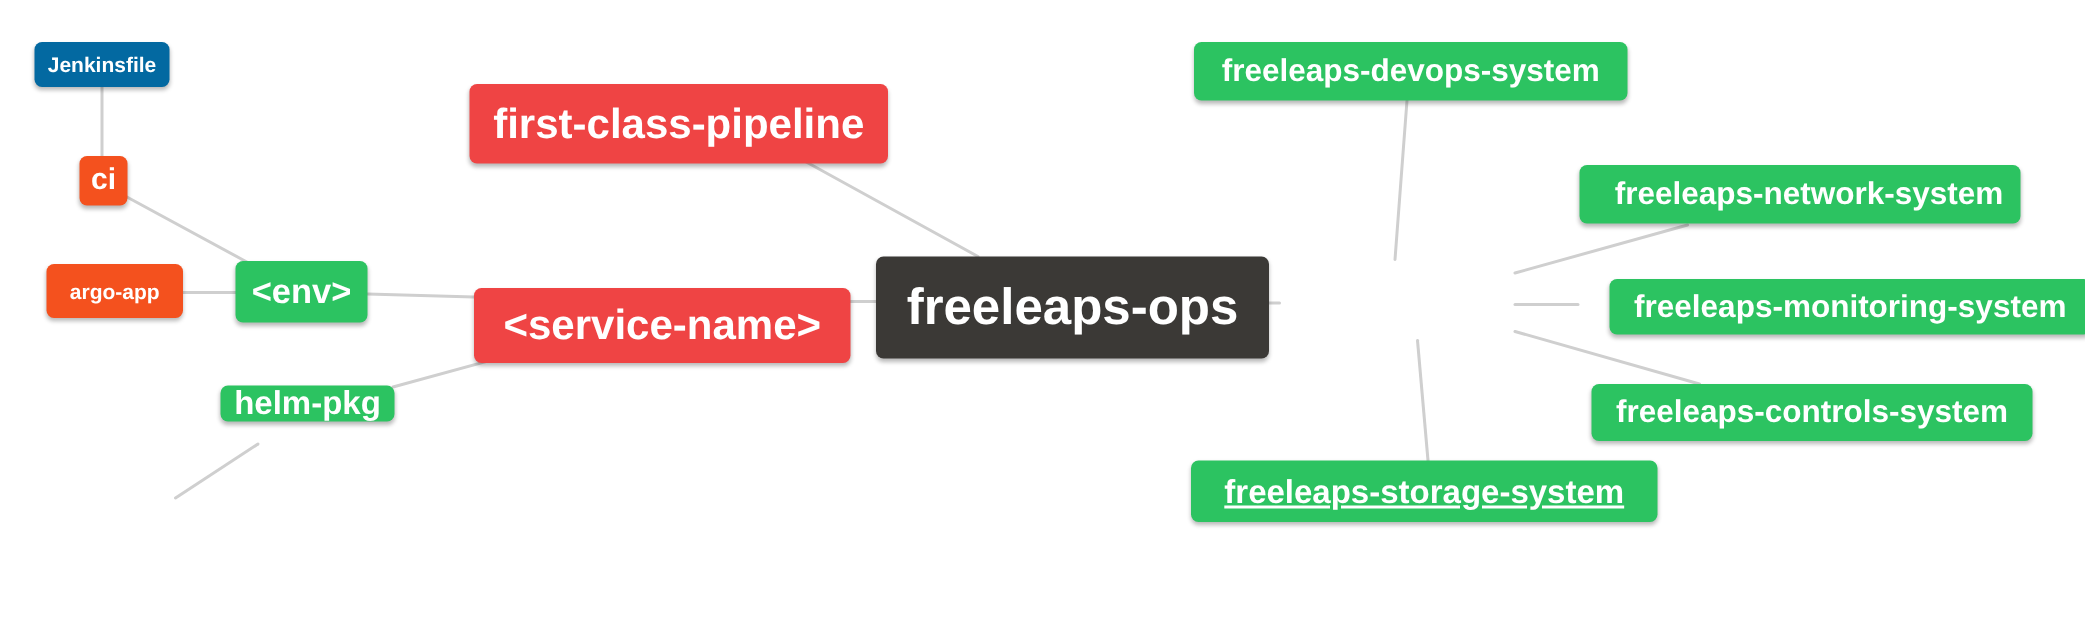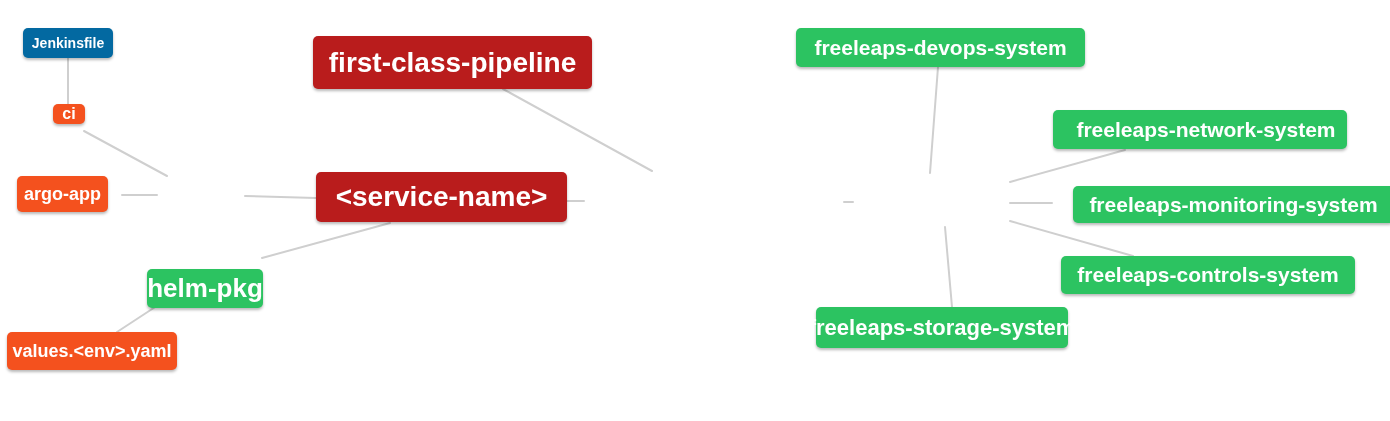--- a/index.html
+++ b/index.html
@@ -27,21 +27,21 @@
     align-items: center;
     justify-content: center;
     color: #ffffff;
     font-weight: bold;
     white-space: nowrap;
     border-radius: 5px;
     box-shadow: 0 2px 3px rgba(0,0,0,0.28);
     cursor: pointer;
     box-sizing: border-box;
   }
-  .blue   { background: #b91c1c; }
+  .blue   { background: #ef4444; margin-top: 20px; }
   .green  { background: #2cc361; }
   .red    { background: #f4511e; }
   .orange { background: #0369a1; }
   .dark   { background: #3b3936; }
 </style>
 </head>
 <body>
 
 <div id="canvas">
 
@@ -57,38 +57,39 @@
     <line x1="844" y1="202" x2="853" y2="202"></line>
     <line x1="930" y1="173" x2="938" y2="67"></line>
     <line x1="1010" y1="182" x2="1125" y2="150"></line>
     <line x1="1010" y1="203" x2="1052" y2="203"></line>
     <line x1="1010" y1="221" x2="1133" y2="256"></line>
     <line x1="945" y1="227" x2="952" y2="307"></line>
   </svg>
 
   <div class="node orange" style="left:23px; top:28px; width:90px; height:30px; font-size:14px;">Jenkinsfile</div>
 
-  <div class="node red" style="left:53px; top:104px; width:32px; height:20px; font-size:16px;">ci</div>
+  <div class="node red" style="left:53px; top:104px; width:32px; height:33px; font-size:20px;">ci</div>
 
-  <div class="node red" style="left:17px; top:176px; width:91px; height:36px; font-size:18px;">argo-app</div>
+  <div class="node red" style="left:31px; top:176px; width:91px; height:36px; font-size:14px;">argo-app</div>
 
+  <div class="node green" style="left:157px; top:174px; width:88px; height:41px; font-size:23px;">&lt;env&gt;</div>
 
-  <div class="node green" style="left:147px; top:257px; width:116px; height:39px; font-size:26px;margin-top:12px;">helm-pkg</div>
+  <div class="node green" style="left:147px; top:257px; width:116px; height:24px; font-size:22px;">helm-pkg</div>
 
-  <div class="node red" style="left:7px; top:332px; width:170px; height:38px; font-size:18px;">values.&lt;env&gt;.yaml</div>
 
   <div class="node blue" style="left:313px; top:36px; width:279px; height:53px; font-size:28px;">first-class-pipeline</div>
 
   <div class="node blue" style="left:316px; top:172px; width:251px; height:50px; font-size:28px;">&lt;service-name&gt;</div>
 
+  <div class="node dark" style="left:584px; top:171px; width:262px; height:68px; font-size:34px;">freeleaps-ops</div>
 
 
   <div class="node green" style="left:796px; top:28px; width:289px; height:39px; font-size:21px;">freeleaps-devops-system</div>
 
   <div class="node green" style="left:1053px; top:110px; width:294px; height:39px; font-size:21px;padding-left:12px;">freeleaps-network-system</div>
 
   <div class="node green" style="left:1052px; top:186px; width:321px; height:37px; font-size:21px;margin-left:21px;">freeleaps-monitoring-system</div>
 
   <div class="node green" style="left:1061px; top:256px; width:294px; height:38px; font-size:21px;">freeleaps-controls-system</div>
 
-  <div class="node green" style="left:816px; top:307px; width:252px; height:41px; font-size:22px;">freeleaps-storage-system</div>
+  <div class="node green" style="left:794px; top:307px; width:311px; height:41px; font-size:22px;text-decoration:underline;">freeleaps-storage-system</div>
 
 </div>
 
 </body></html>

